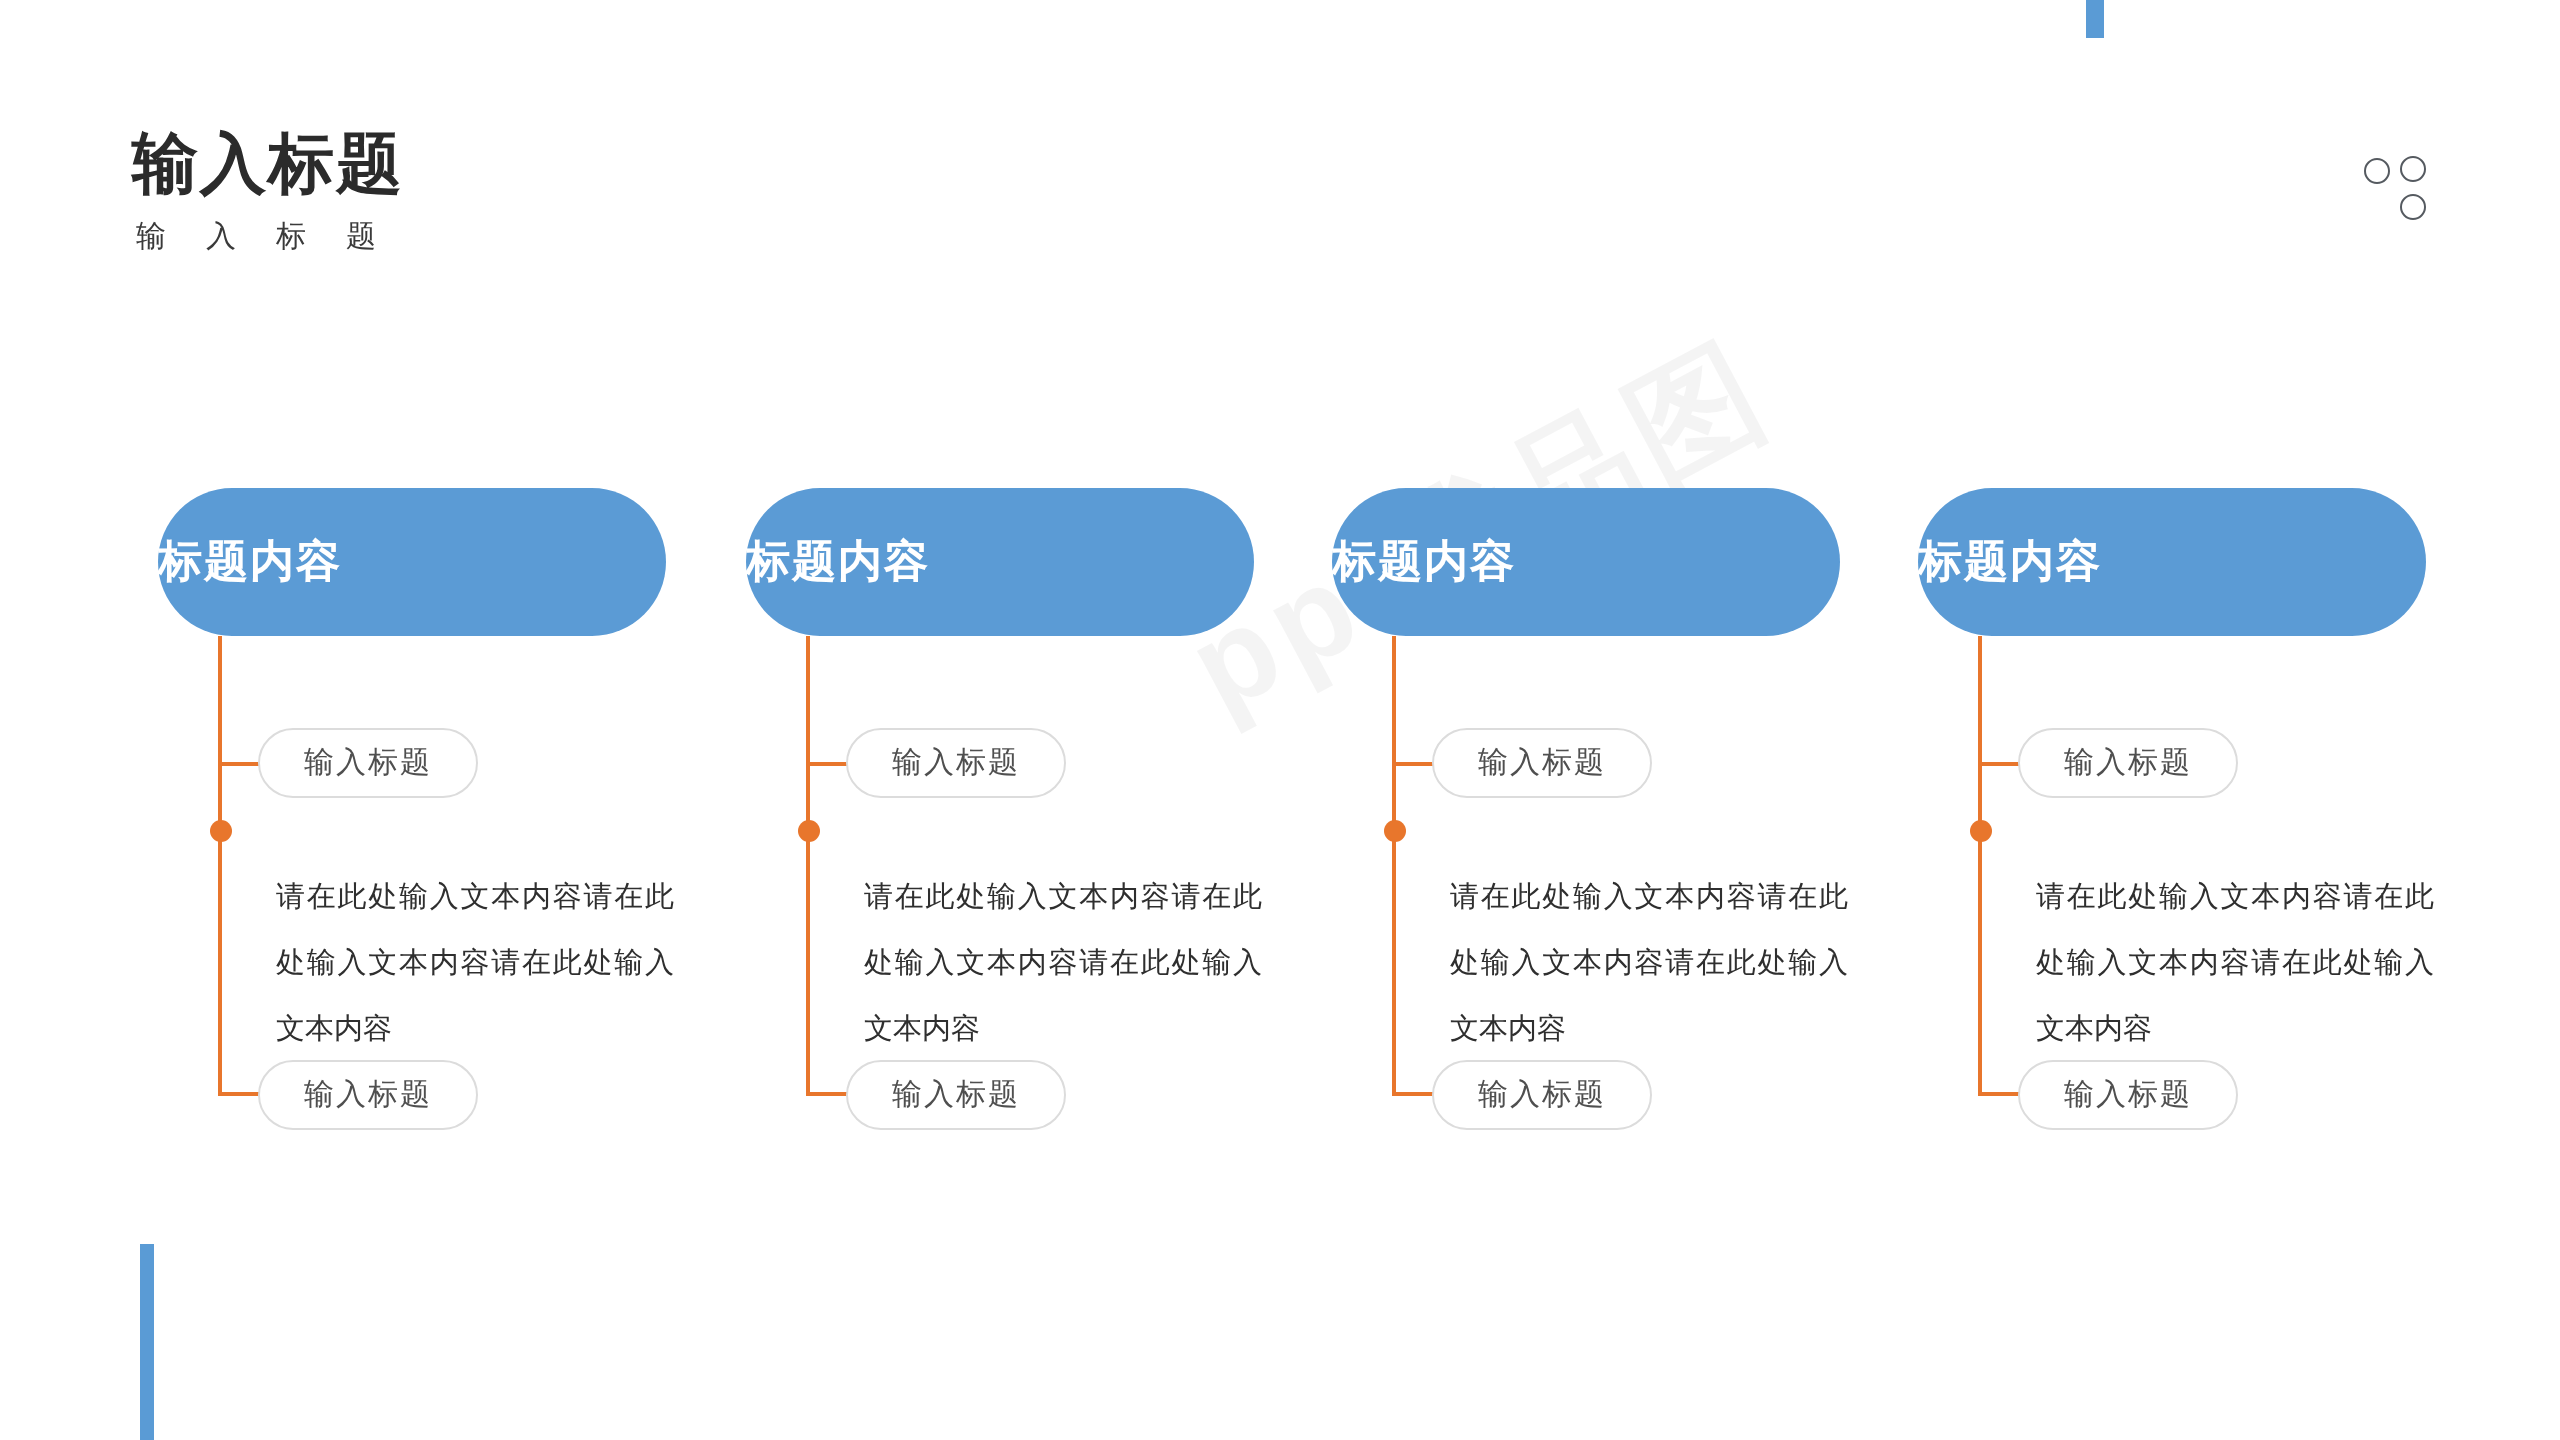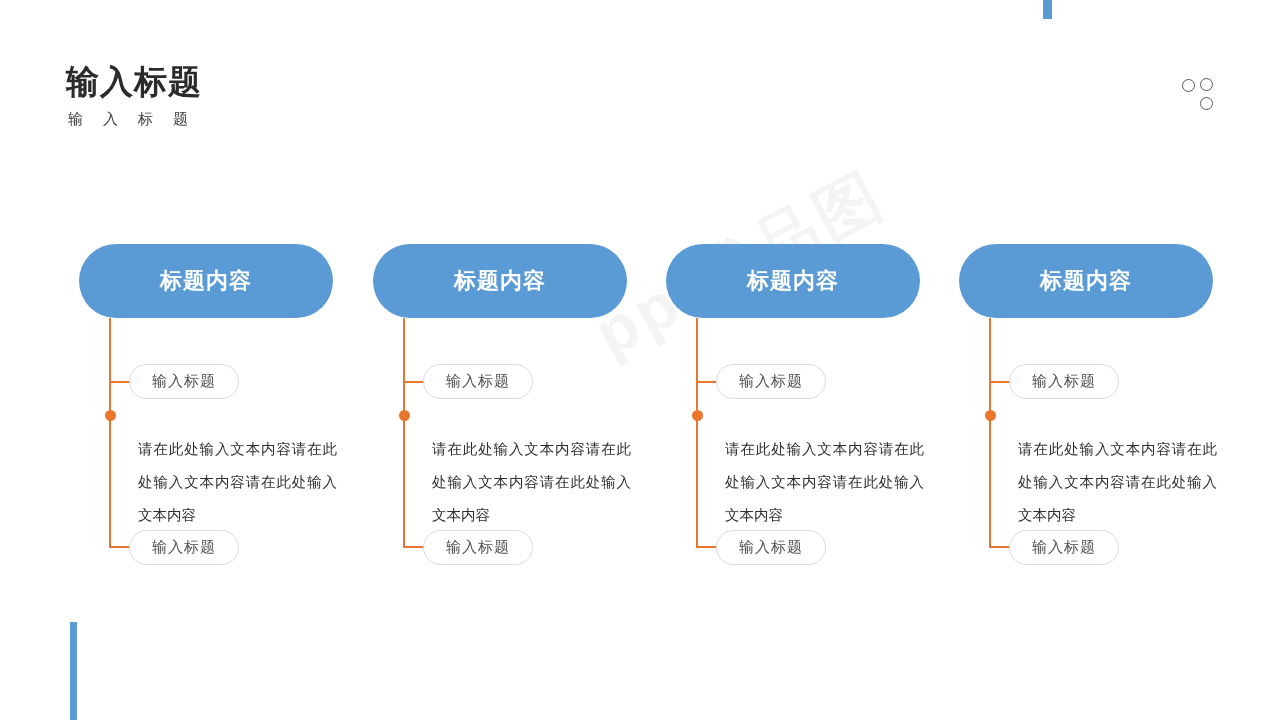--- a/index.html
+++ b/index.html
@@ -125,21 +125,21 @@
     border-radius: 37px;
     background: #5b9bd5;
     box-sizing: border-box;
   }
   .head-pill-label {
     position: absolute;
     left: 0;
     right: 0;
     top: 50%;
     transform: translateY(-50%);
-    text-align: center;
+    text-align: left;
     box-sizing: border-box;
     color: #ffffff;
     font-size: 22px;
     font-weight: bold;
     letter-spacing: 1px;
     white-space: nowrap;
   }
 
   
   .connector {

